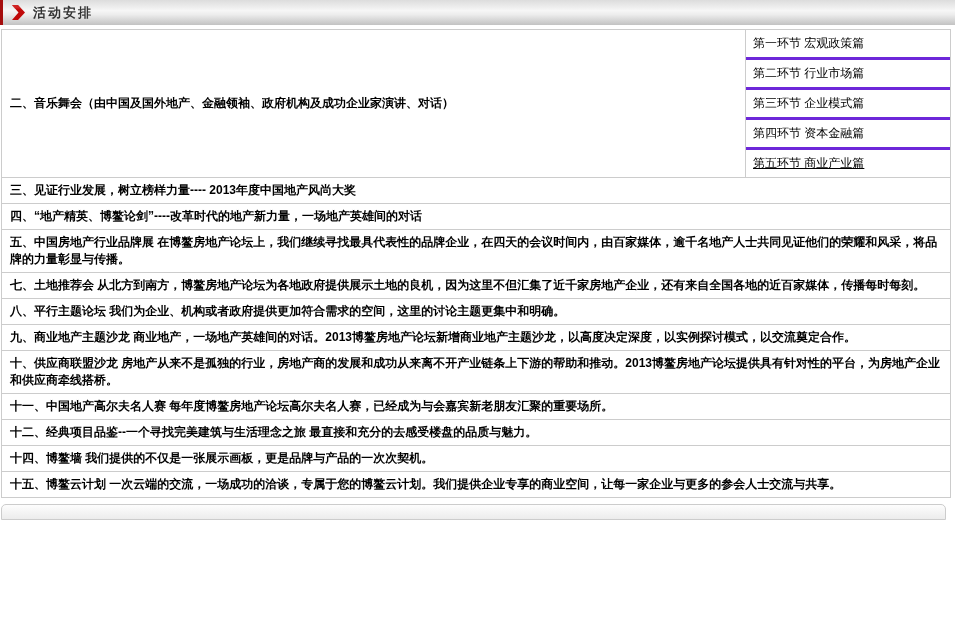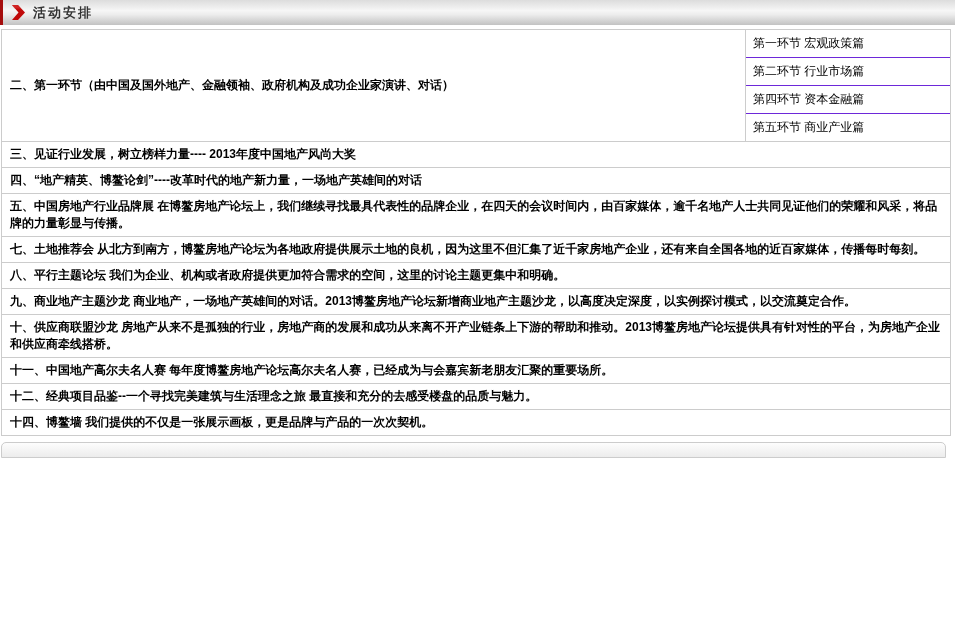--- a/index.html
+++ b/index.html
@@ -58,28 +58,28 @@
   .row-title { font-weight: bold; }
   .row-text  { font-weight: bold; }
   td.sessions-cell { padding: 0 !important; vertical-align: top; }
   table.sessions {
     width: 100%;
     border-collapse: collapse;
     table-layout: fixed;
   }
   table.sessions td {
     border: none;
-    border-bottom: 1px solid #6d28d9;
+    border-bottom: 3px solid #6d28d9;
     padding: 5px 7px;
     font-size: 12px;
     color: #000000;
     line-height: 17px;
     height: 17px;
   }
-  table.sessions tr:last-child td { border-bottom: none; }
+  table.sessions tr:last-child td { border-bottom: none; text-decoration: underline; }
   
   .bottom-bar {
     margin: 6px 0 0 1px;
     width: 945px;
     height: 16px;
     border: 1px solid #cccccc;
     border-radius: 5px 5px 0 0;
     background: linear-gradient(to bottom, #fdfdfd, #ececec);
     box-sizing: border-box;
   }
@@ -99,30 +99,33 @@
 </div>
 
 <table class="agenda">
   <colgroup>
       <col style="width:744px">
       <col style="width:205px">
     </colgroup>
   <tbody>
     <tr>
       <td>
-        <span class="row-title">二、第一环节</span><span class="row-text">（由中国及国外地产、金融领袖、政府机构及成功企业家演讲、对话）</span>
+        <span class="row-title">二、音乐舞会</span><span class="row-text">（由中国及国外地产、金融领袖、政府机构及成功企业家演讲、对话）</span>
       </td>
       <td class="sessions-cell">
         <table class="sessions">
           <tbody>
             <tr>
                 <td>第一环节 宏观政策篇</td>
               </tr>
             <tr>
                 <td>第二环节 行业市场篇</td>
+              </tr>
+            <tr>
+                <td>第三环节 企业模式篇</td>
               </tr>
             <tr>
                 <td>第四环节 资本金融篇</td>
               </tr>
             <tr>
                 <td>第五环节 商业产业篇</td>
               </tr>
           </tbody>
         </table>
       </td>
@@ -150,16 +153,19 @@
     </tr>
     <tr>
       <td colspan="2"><span class="row-title">十一、中国地产高尔夫名人赛</span><span class="row-text"> 每年度博鳌房地产论坛高尔夫名人赛，已经成为与会嘉宾新老朋友汇聚的重要场所。</span></td>
     </tr>
     <tr>
       <td colspan="2"><span class="row-title">十二、经典项目品鉴</span><span class="row-text">--一个寻找完美建筑与生活理念之旅 最直接和充分的去感受楼盘的品质与魅力。</span></td>
     </tr>
     <tr>
       <td colspan="2"><span class="row-title">十四、博鳌墙</span><span class="row-text"> 我们提供的不仅是一张展示画板，更是品牌与产品的一次次契机。</span></td>
     </tr>
+    <tr>
+      <td colspan="2"><span class="row-title">十五、博鳌云计划</span><span class="row-text"> 一次云端的交流，一场成功的洽谈，专属于您的博鳌云计划。我们提供企业专享的商业空间，让每一家企业与更多的参会人士交流与共享。</span></td>
+    </tr>
   </tbody>
 </table>
 
 <div class="bottom-bar"></div>
 
 </body></html>

